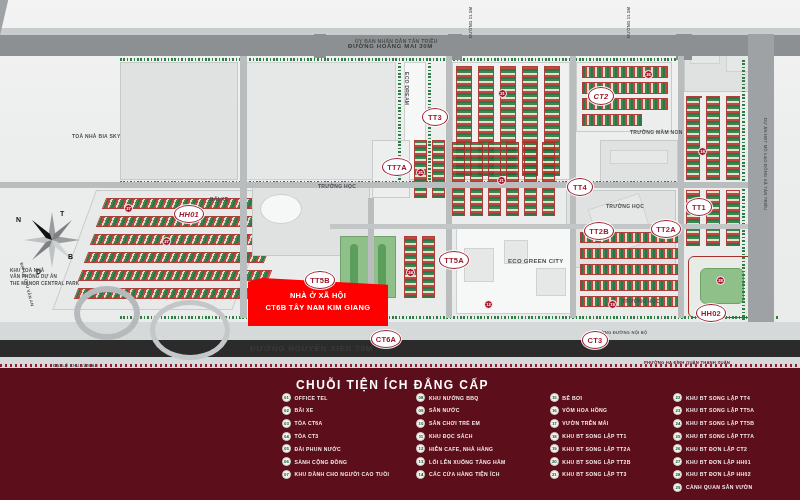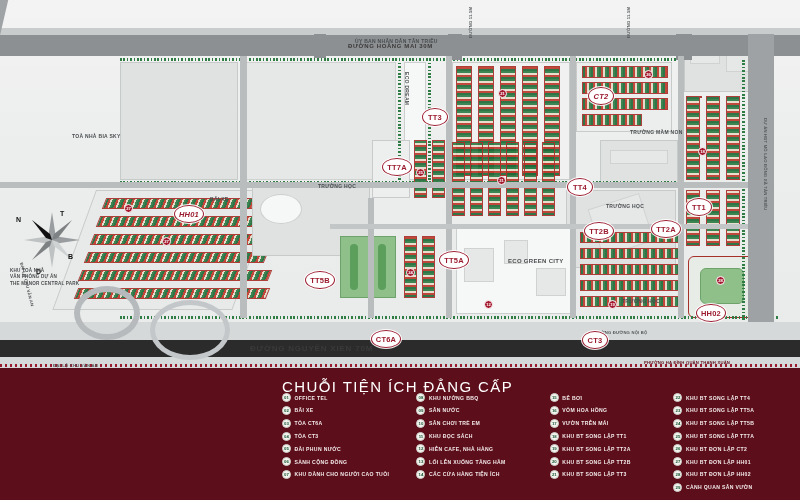--- a/index.html
+++ b/index.html
@@ -107,22 +107,22 @@
     position:absolute; font-size:4.6px; line-height:6.4px; color:#4b4e50;
     font-weight:700; letter-spacing:.2px;
   }
 
   
   .legend {
     position:absolute; left:0; top:368px; width:800px; height:132px;
     background:#5d0e1b;
   }
   .legend-title {
-    position:absolute; left:282px; top:378px;
-    font-size:15px; font-weight:400; color:#ffffff; letter-spacing:1.4px;
+    position:absolute; left:296px; top:378px;
+    font-size:12px; font-weight:700; color:#ffffff; letter-spacing:1.4px;
   }
   .legend-cols {
     position:absolute; left:282px; top:392px; width:512px;
     display:flex; gap:0;
   }
   .lcol { display:flex; flex-direction:column; gap:1.4px; }
   .lcol.c1 { width:136px; }
   .lcol.c2 { width:135px; }
   .lcol.c3 { width:125px; }
   .lcol.c4 { width:122px; }
@@ -250,20 +250,24 @@
     <div class="road" style="left:748px;top:34px;width:26px;height:290px;background:#9ea2a4;"></div>
 
     <div class="road" style="left:0;top:340px;width:800px;height:18px;background:#2b2b2b;"></div>
     <div class="road-lt" style="left:0;top:322px;width:800px;height:18px;background:#d6d9da;"></div>
     <div class="road-lt" style="left:0;top:357px;width:800px;height:11px;background:#d6d9da;"></div>
     <div class="tree-row" style="left:0;top:364px;width:800px;height:3px;background:repeating-linear-gradient(90deg,#9b1b2e 0 2px,transparent 2px 5px);"></div>
 
     <div class="blk" style="left:74px;top:286px;width:66px;height:54px;border:6px solid #b7babc;border-radius:50%;background:transparent;"></div>
     <div class="blk" style="left:150px;top:300px;width:80px;height:60px;border:5px solid #c4c7c9;border-radius:50%;background:transparent;"></div>
 
+    <div class="highlight" style="left:248px;top:278px;width:140px;height:48px;">
+      <span>NHÀ Ở XÃ HỘI</span>
+      <span>CT6B TÂY NAM KIM GIANG</span>
+    </div>
 
     <div class="road-label" style="left:348px;top:43px;">ĐƯỜNG HOÀNG MAI 30M</div>
     <div class="road-label" style="left:250px;top:344px;font-size:8px;letter-spacing:.8px;">ĐƯỜNG NGUYỄN XIỂN 70M</div>
     <div class="road-label sm" style="left:468px;top:38px;transform:rotate(-90deg);transform-origin:0 0;">ĐƯỜNG 11.5M</div>
     <div class="road-label sm" style="left:626px;top:38px;transform:rotate(-90deg);transform-origin:0 0;">ĐƯỜNG 11.5M</div>
     <div class="road-label sm" style="left:24px;top:262px;transform:rotate(76deg);transform-origin:0 0;">ĐẠI LỘ CHU VĂN AN</div>
     <div class="road-label sm" style="left:768px;top:118px;transform:rotate(90deg);transform-origin:0 0;">DỰ ÁN HDT MỖ LAO ĐÔNG XÃ TÂN TRIỀU</div>
     <div class="road-label sm" style="left:53px;top:363px;">ĐẠI LỘ CHU VĂN AN</div>
     <div class="road-label sm" style="left:594px;top:330px;">ĐƯỜNG ĐƯỜNG NỘI BỘ</div>
     <div class="road-label sm" style="left:644px;top:360px;color:#5d0e1b;font-weight:800;">PHƯỜNG HẠ ĐÌNH QUẬN THANH XUÂN</div>

